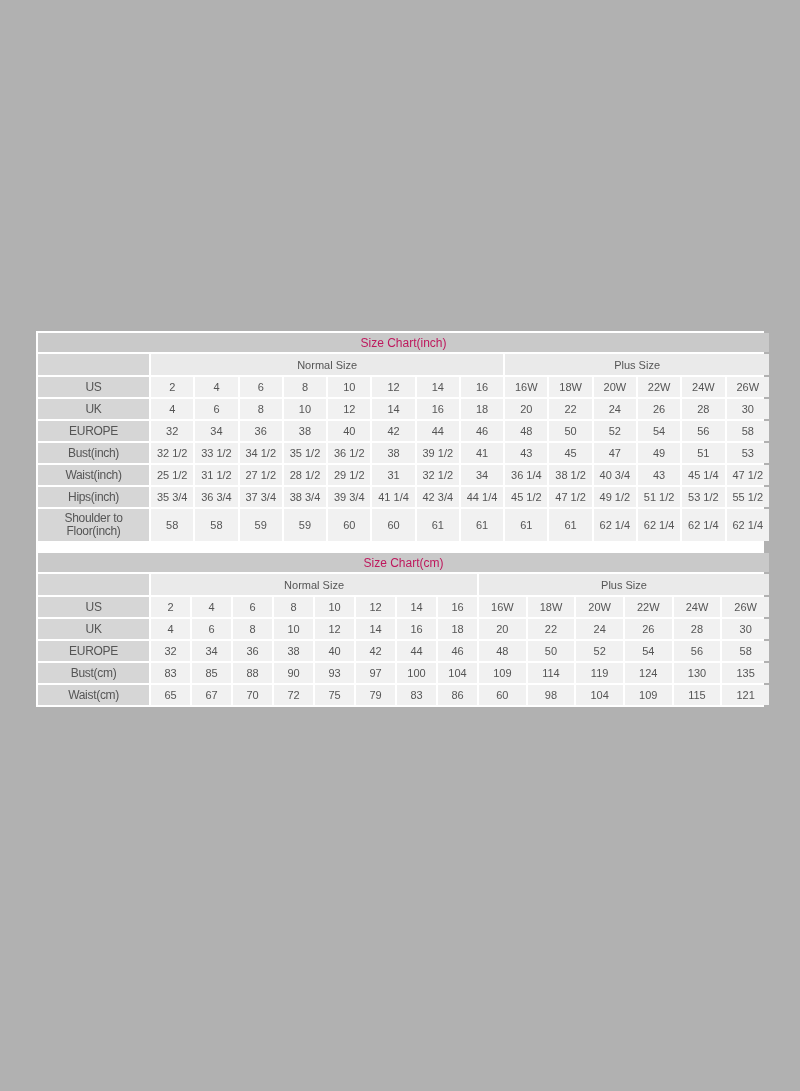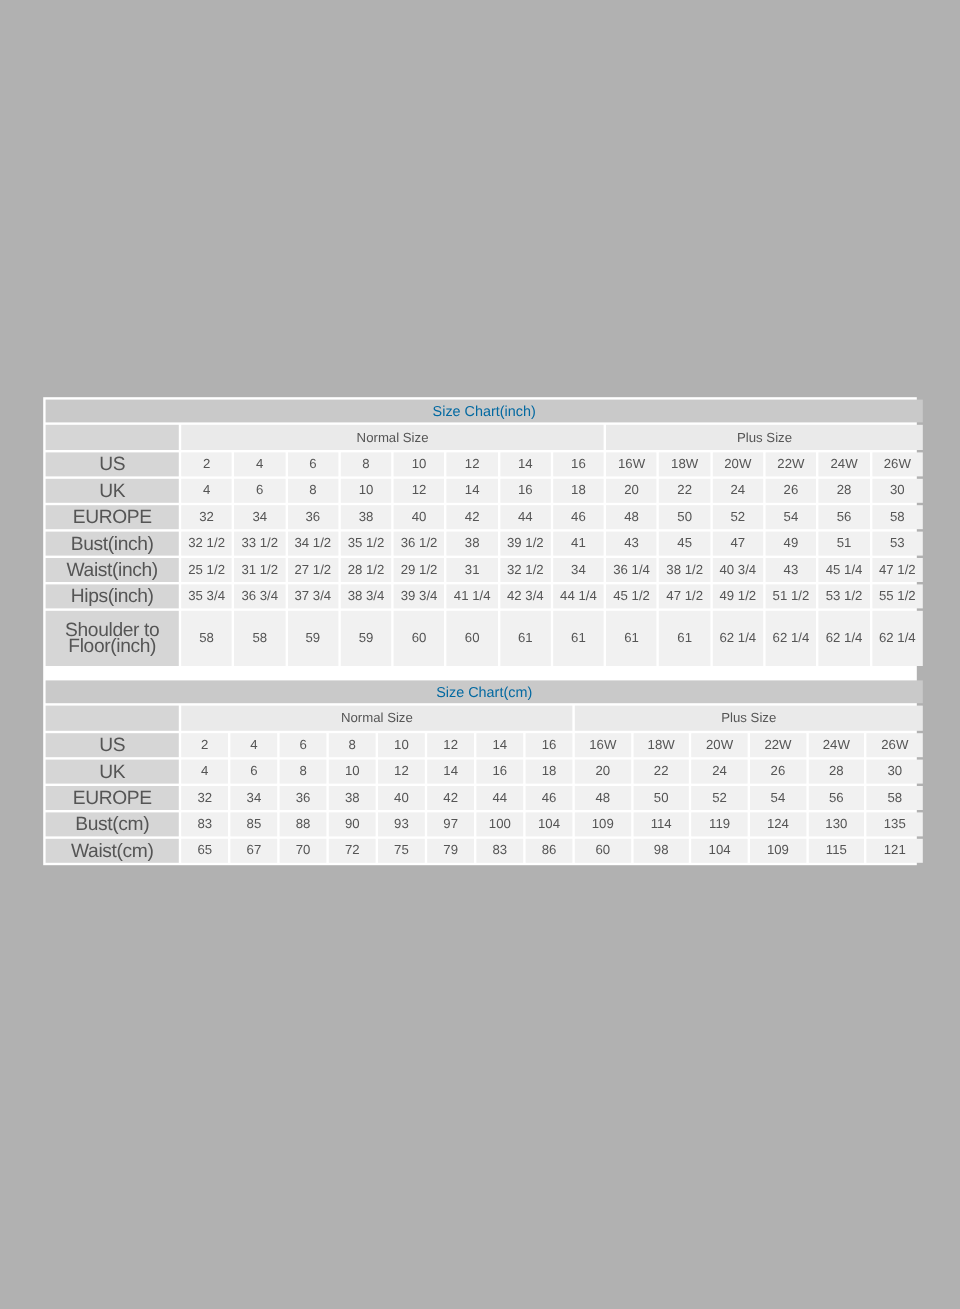--- a/index.html
+++ b/index.html
@@ -19,27 +19,27 @@
   }
   table.size-table + table.size-table { margin-top: 8px; }
   td {
     text-align: center; vertical-align: middle;
     font-family: "Liberation Sans", sans-serif;
     font-size: 11px; color: var(--text-col, #555555);
     padding: 1px 2px; overflow: hidden;
   }
   td.title-cell {
     background: var(--title-bg, #c9c9c9);
-    height: 17px; font-size: 12px; color: #0369a1;
+    height: 17px; font-size: 12px; color: #be185d;
   }
   td.corner-cell { background: var(--label-bg, #d6d6d6); height: 19px; }
   td.group-cell  { background: var(--group-bg, #eaeaea); height: 19px; }
   td.row-label {
     background: var(--label-bg, #d6d6d6);
-    font-size: 16px; letter-spacing: -0.3px; line-height: 13px;
+    font-size: 12px; letter-spacing: -0.3px; line-height: 13px;
   }
   td.value-cell { background: var(--cell-bg, #f1f1f1); height: 18px; }
 </style>
 </head>
 <body>
 
 <div class="panel">
   <table class="size-table">
       <colgroup>
         <col style="width: 110px;">
@@ -162,21 +162,21 @@
           <td class="value-cell">41 1/4</td>
           <td class="value-cell">42 3/4</td>
           <td class="value-cell">44 1/4</td>
           <td class="value-cell">45 1/2</td>
           <td class="value-cell">47 1/2</td>
           <td class="value-cell">49 1/2</td>
           <td class="value-cell">51 1/2</td>
           <td class="value-cell">53 1/2</td>
           <td class="value-cell">55 1/2</td>
         </tr>
-        <tr style="height: 46px;">
+        <tr style="height: 32px;">
           <td class="row-label">Shoulder to Floor(inch)</td>
           <td class="value-cell">58</td>
           <td class="value-cell">58</td>
           <td class="value-cell">59</td>
           <td class="value-cell">59</td>
           <td class="value-cell">60</td>
           <td class="value-cell">60</td>
           <td class="value-cell">61</td>
           <td class="value-cell">61</td>
           <td class="value-cell">61</td>

